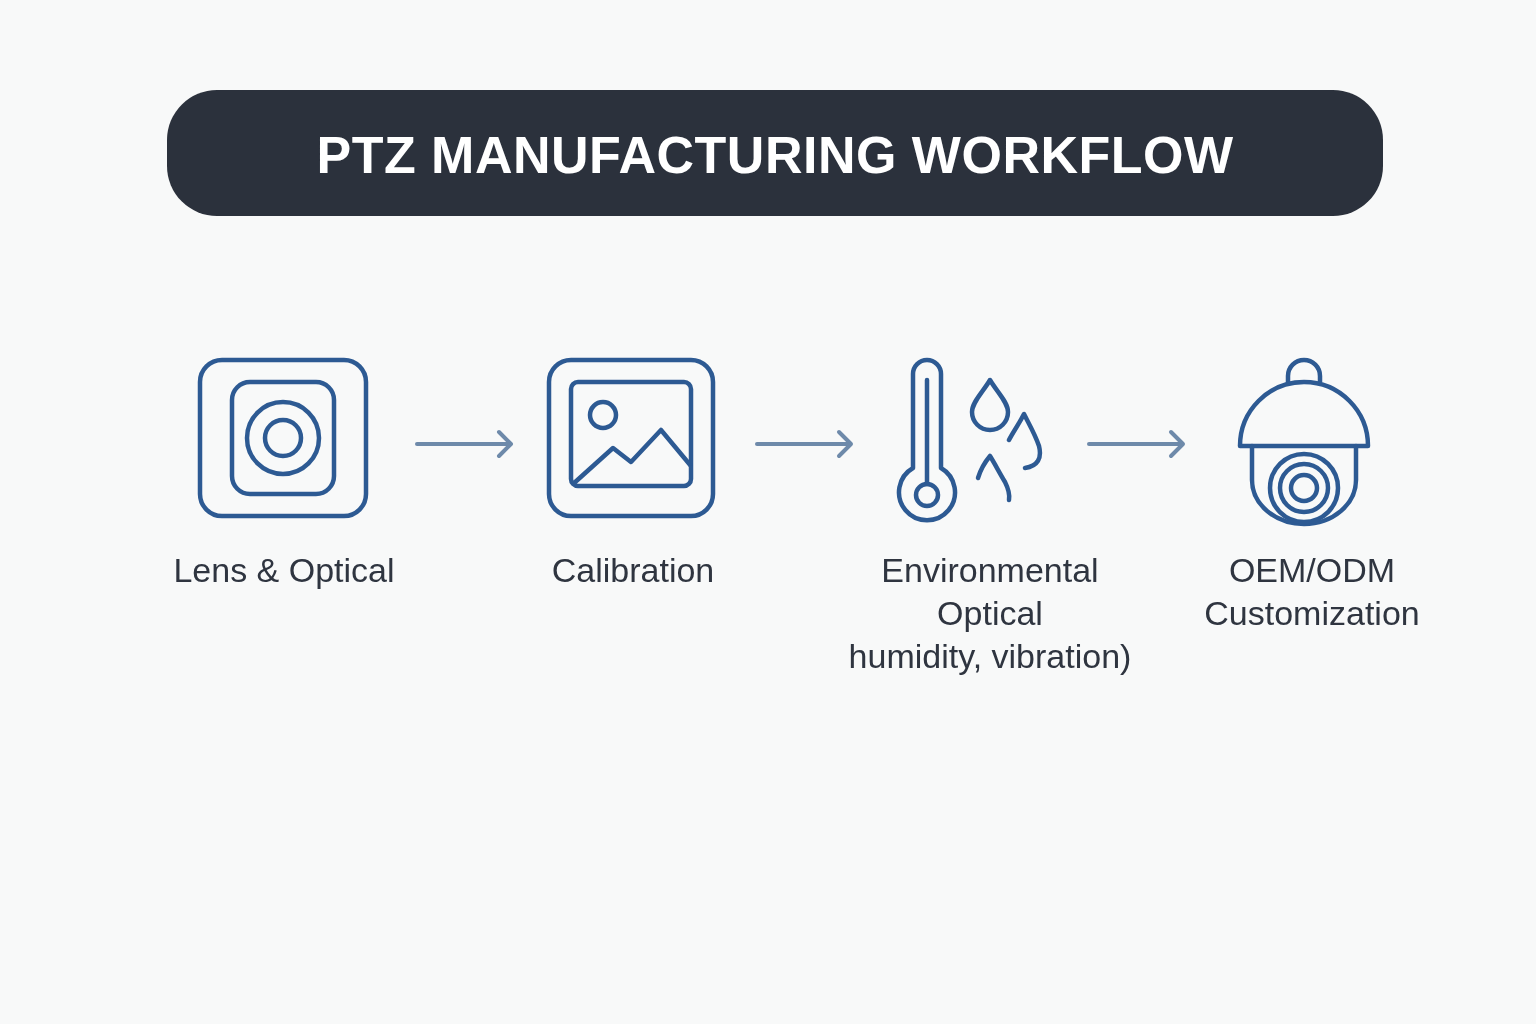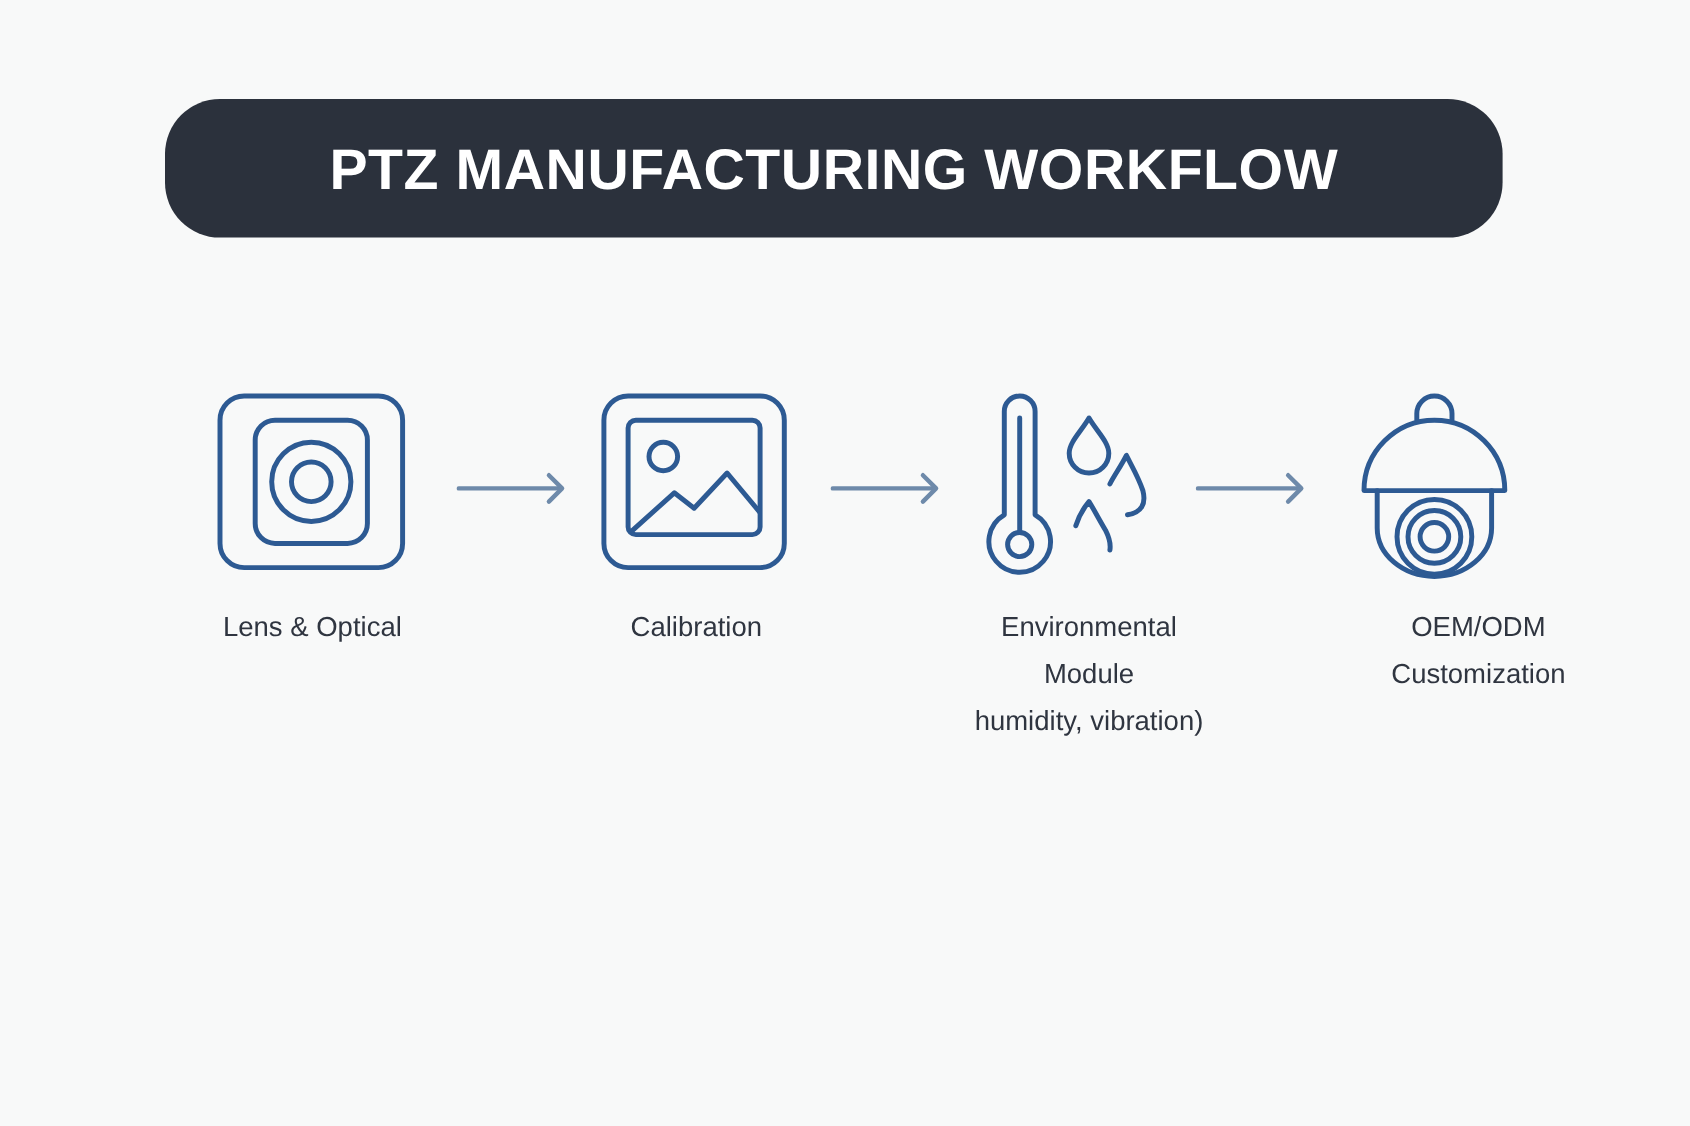--- a/index.html
+++ b/index.html
@@ -9,21 +9,21 @@
       height: 1024px;
       background: #f8f9f9;
       overflow: hidden;
     }
     body {
       position: relative;
       font-family: "Liberation Sans", "DejaVu Sans", sans-serif;
     }
     .title-bar {
       position: absolute;
-      left: 150px;
+      left: 167px;
       top: 90px;
       width: 1216px;
       height: 126px;
       background: #2b313c;
       border-radius: 50px;
       display: flex;
       align-items: center;
       justify-content: center;
       box-sizing: border-box;
     }
@@ -44,21 +44,21 @@
       overflow: visible;
     }
     .arrow {
       position: absolute;
     }
     .label {
       position: absolute;
       text-align: center;
       color: #2f3540;
       font-family: "Liberation Sans", "DejaVu Sans", sans-serif;
-      font-size: 25px;
+      font-size: 34px;
       line-height: 43px;
       white-space: nowrap;
       transform: translateX(-50%);
     }
     .label span {
       display: block;
     }
   </style>
 </head>
 <body>
@@ -153,20 +153,20 @@
 <div class="label" style="left:284px; top:549px;">
   <span>Lens &amp; Optical</span>
 </div>
 
 <div class="label" style="left:633px; top:549px;">
   <span>Calibration</span>
 </div>
 
 <div class="label" style="left:990px; top:549px;">
   <span>Environmental</span>
-  <span>Module</span>
+  <span>Optical</span>
   <span>humidity, vibration)</span>
 </div>
 
-<div class="label" style="left:1344px; top:549px;text-align:center;">
+<div class="label" style="left:1312px; top:549px;text-align:center;">
   <span>OEM/ODM</span>
   <span>Customization</span>
 </div>
 
 </body></html>

